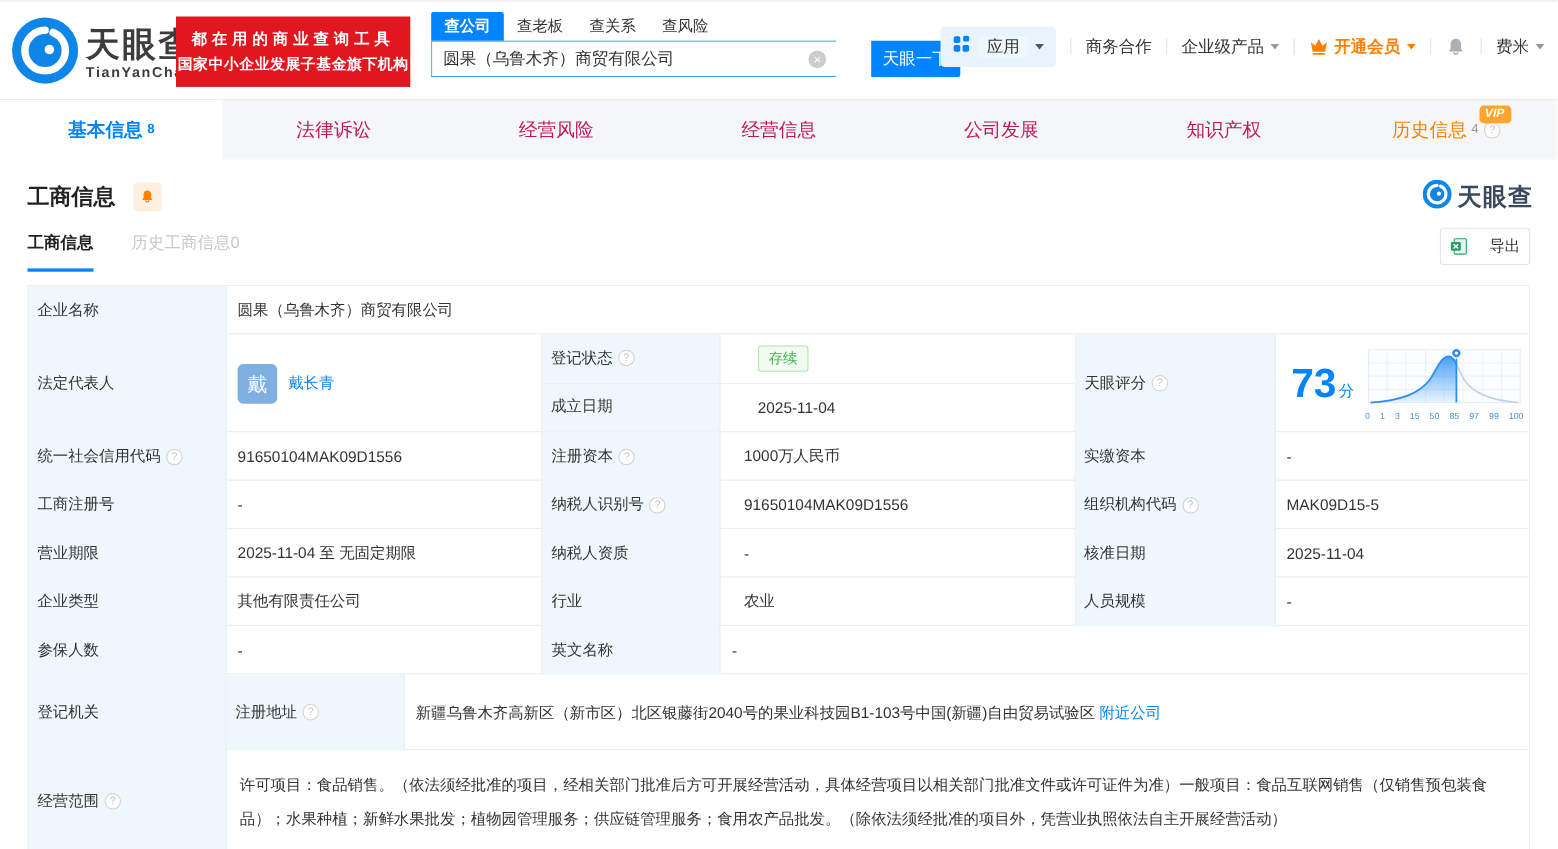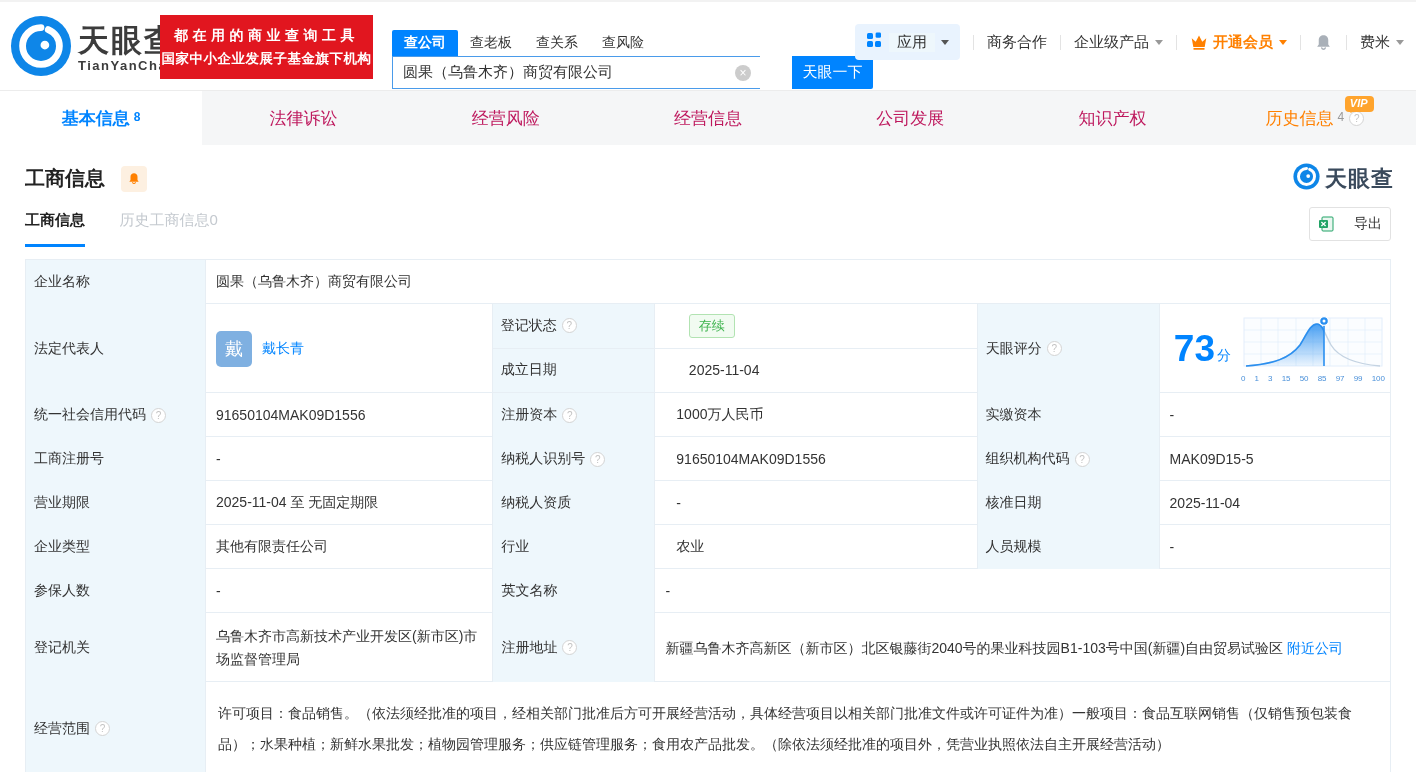--- a/index.html
+++ b/index.html
@@ -10,21 +10,21 @@
   .topbar { height:90px; position:relative; background:#fff; border-top:2px solid #f2f2f2; }
   .logo { position:absolute; left:10px; top:13px; display:flex; align-items:center; }
   .logo-txt { margin-left:6px; }
   .logo-name { font-size:31px; font-weight:bold; color:#3c3c3c; letter-spacing:2px; line-height:34px; }
   .logo-domain { font-size:13px; font-weight:bold; color:#3c3c3c; letter-spacing:1.5px; }
   .slogan { position:absolute; left:160px; top:13px; width:213px; height:64px; background:#e1161f;
             color:#fff; display:flex; flex-direction:column; justify-content:center; align-items:center; }
   .slogan-l1 { font-size:14px; font-weight:bold; letter-spacing:4.5px; margin-bottom:5px; white-space:nowrap; }
   .slogan-l2 { font-size:13.5px; font-weight:bold; letter-spacing:0.5px; white-space:nowrap; }
 
-  .search-wrap { position:absolute; left:392px; top:28px; }
+  .search-wrap { position:absolute; left:392px; top:9px; }
   .search-tabs { display:flex; align-items:flex-end; height:26px; }
   .s-tab { font-size:14px; color:#333; padding:4px 12px; cursor:pointer; }
   .s-tab.active { background:#0084ff; color:#fff; border-radius:2px 2px 0 0; font-weight:bold; }
   .search-box { display:flex; margin-top:0; }
   .search-input-wrap { position:relative; width:368px; height:33px; border:1px solid #4a9bea; border-right:none; background:#fff; }
   .search-input-wrap input { width:100%; height:100%; border:none; outline:none; padding:0 34px 0 10px; font-size:15px; color:#333; font-family:inherit; }
   .clear-ic { position:absolute; right:9px; top:8px; width:16px; height:16px; border-radius:50%; background:#ccc; cursor:pointer; }
   .clear-ic::after { content:"×"; color:#fff; font-size:12px; line-height:16px; display:block; text-align:center; }
   .search-btn { width:81px; height:33px; background:#0084ff; color:#fff; font-size:15px; border:none; border-radius:0 2px 2px 0; cursor:pointer; font-family:inherit;margin-left:32px; }
 
@@ -382,21 +382,20 @@
 
     <div class="row h44">
       <div class="cell lbl w1 br h44">参保人数</div>
       <div class="cell w2 br h44">-</div>
       <div class="cell lbl w3 br h44">英文名称</div>
       <div class="cell wspan4 h44">-</div>
     </div>
 
     <div class="row h69">
       <div class="cell lbl w1 br h69">登记机关</div>
-      <div class="cell w2 br h69 wrapval">乌鲁木齐市高新技术产业开发区(新市区)市场监督管理局</div>
       <div class="cell lbl w3 br h69">
         <span>注册地址</span>
         <span class="q-ic"></span>
       </div>
       <div class="cell wspan4 h69 wrapval">
         <span class="addr-text"><span>新疆乌鲁木齐高新区（新市区）北区银藤街2040号的果业科技园B1-103号中国(新疆)自由贸易试验区</span> <a class="link">附近公司</a></span>
       </div>
     </div>
 
     <div class="row h93">

